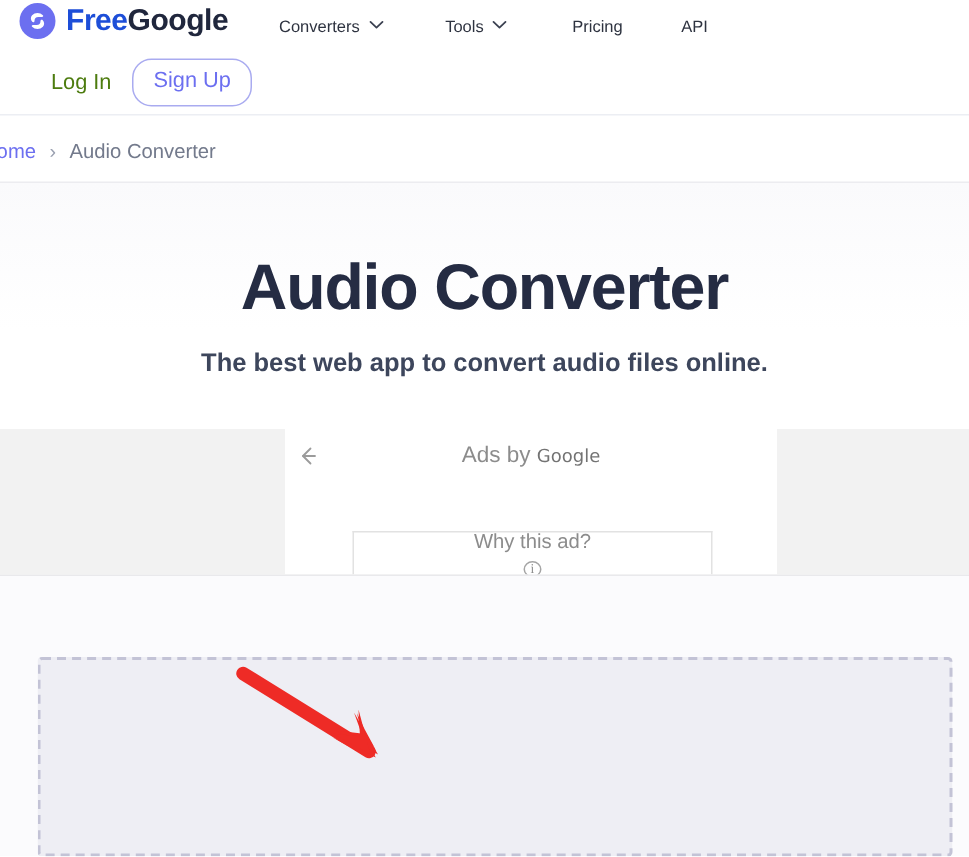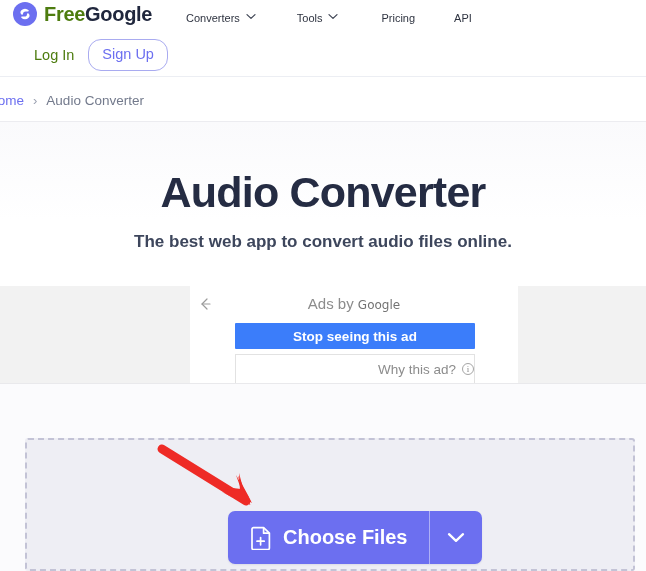--- a/index.html
+++ b/index.html
@@ -29,21 +29,21 @@
     width: 24px; height: 24px; border-radius: 50%;
     background: #6c6ff0;
     display: flex; align-items: center; justify-content: center;
     flex: none;
   }
   .logo-mark svg { display:block; }
   .logo-text {
     font-size: 20px; font-weight: bold; letter-spacing: -0.3px;
     white-space: nowrap; line-height: 1;
   }
-  .logo-text .t-free { color: #4d7c0f; }
+  .logo-text .t-free { color: #1d4ed8; }
   .logo-text .t-convert { color: #20273d; }
 
   .nav-main {
     position: absolute; left: 186px; top: 0px; height: 36px;
     display: flex; align-items: center; gap: 0px;
   }
   .nav-item {
     display: flex; align-items: center; gap: 6px;
     font-size: 11px; color: #2e3340; white-space: nowrap;
     padding: 6px 0; cursor: pointer;
@@ -127,22 +127,22 @@
   .ad-stop {
     position: absolute; left: 45px; top: 37px; width: 240px; height: 26px;
     background: #3b7dfa; color: #ffffff;
     font-size: 13.5px; font-weight: bold;
     display: flex; align-items: center; justify-content: center;
     cursor: pointer; border-radius: 1px;
   }
   .ad-why {
     position: absolute; left: 45px; top: 68px; width: 240px; height: 29px;
     background: #ffffff; border: 1px solid #e2e2e2; border-bottom: none;
-    display: flex; align-items: center; justify-content: flex-end; gap: 6px;
-    font-size: 13.5px; color: #8c8c8c; cursor: pointer;
+    display: flex; align-items: center; justify-content: center; gap: 6px;
+    font-size: 13.5px; color: #8c8c8c; cursor: pointer; flex-direction: column;
   }
   .info-i {
     display: inline-flex; align-items: center; justify-content: center;
     width: 12px; height: 12px; border-radius: 50%;
     border: 1px solid #a5a5a5; color: #8c8c8c;
     font-size: 9px; line-height: 1; font-family: "Liberation Serif", serif;
   }
 
   
   .ad-bottom-line {
@@ -256,55 +256,34 @@
 
       <span class="ad-back">
         <svg width="18" height="18" viewBox="0 0 18 18">
           <path d="M11 4 L6 9 L11 14" fill="none" stroke="#9b9b9b" stroke-width="1.2" stroke-linecap="round" stroke-linejoin="round"></path>
           <path d="M6 9 L14 9" fill="none" stroke="#9b9b9b" stroke-width="1.2" stroke-linecap="round"></path>
         </svg>
       </span>
 
       <div class="ads-by"><span>Ads by </span><span class="g-word">Google</span></div>
 
-      <div class="ad-stop">Stop seeing this ad</div>
 
       <div class="ad-why">
         <span>Why this ad?</span>
         <span class="info-i">i</span>
       </div>
 
     </div>
   </div>
   <div class="ad-bottom-line"></div>
 
   <div class="lower">
     <div class="dropzone"></div>
   </div>
 
-  <div class="choose-wrap">
-    <div class="choose-main">
-      <span class="file-icon">
-        <svg width="21" height="24" viewBox="0 0 21 24">
-          <path d="M2.4 1.6 h10.2 l5.8 5.6 v14.9 a1.4 1.4 0 0 1 -1.4 1.4 H2.4 A1.4 1.4 0 0 1 1 22.1 V3 A1.4 1.4 0 0 1 2.4 1.6 z" fill="none" stroke="#ffffff" stroke-width="1.7" stroke-linejoin="round"></path>
-          <path d="M12.6 1.8 v5.4 h5.6" fill="none" stroke="#ffffff" stroke-width="1.7" stroke-linejoin="round"></path>
-          <path d="M9.6 11.6 v7.2 M6.0 15.2 h7.2" fill="none" stroke="#ffffff" stroke-width="1.7" stroke-linecap="round"></path>
-        </svg>
-      </span>
-      <span>Choose Files</span>
-    </div>
-    <div class="choose-divider"></div>
-    <div class="choose-caret">
-      <span>
-        <svg width="20" height="13" viewBox="0 0 20 13">
-            <path d="M3 3.2 L10 9.8 L17 3.2" fill="none" stroke="#ffffff" stroke-width="2.3" stroke-linecap="round" stroke-linejoin="round"></path>
-          </svg>
-      </span>
-    </div>
-  </div>
 
   <svg class="arrow-overlay" viewBox="0 0 646 571">
     <g>
       <path d="M161.5 449.5 L239.5 492.5 L249.5 498.0 L243.0 486.0 L238.0 475.5 L240.5 486.5
                L250.5 505.0 L232.0 496.0 L221.5 491.5 L233.0 498.0 Z" fill="#ee2b26"></path>
       <path d="M162 449 L246 501" stroke="#ee2b26" stroke-width="9" stroke-linecap="round"></path>
       <path d="M224 487 L252 503 L236 475 L241 489 Z" fill="#ee2b26"></path>
       <path d="M247 503 L222 489 L240 491 L239 473 Z" fill="#ee2b26"></path>
     </g>
   </svg>

